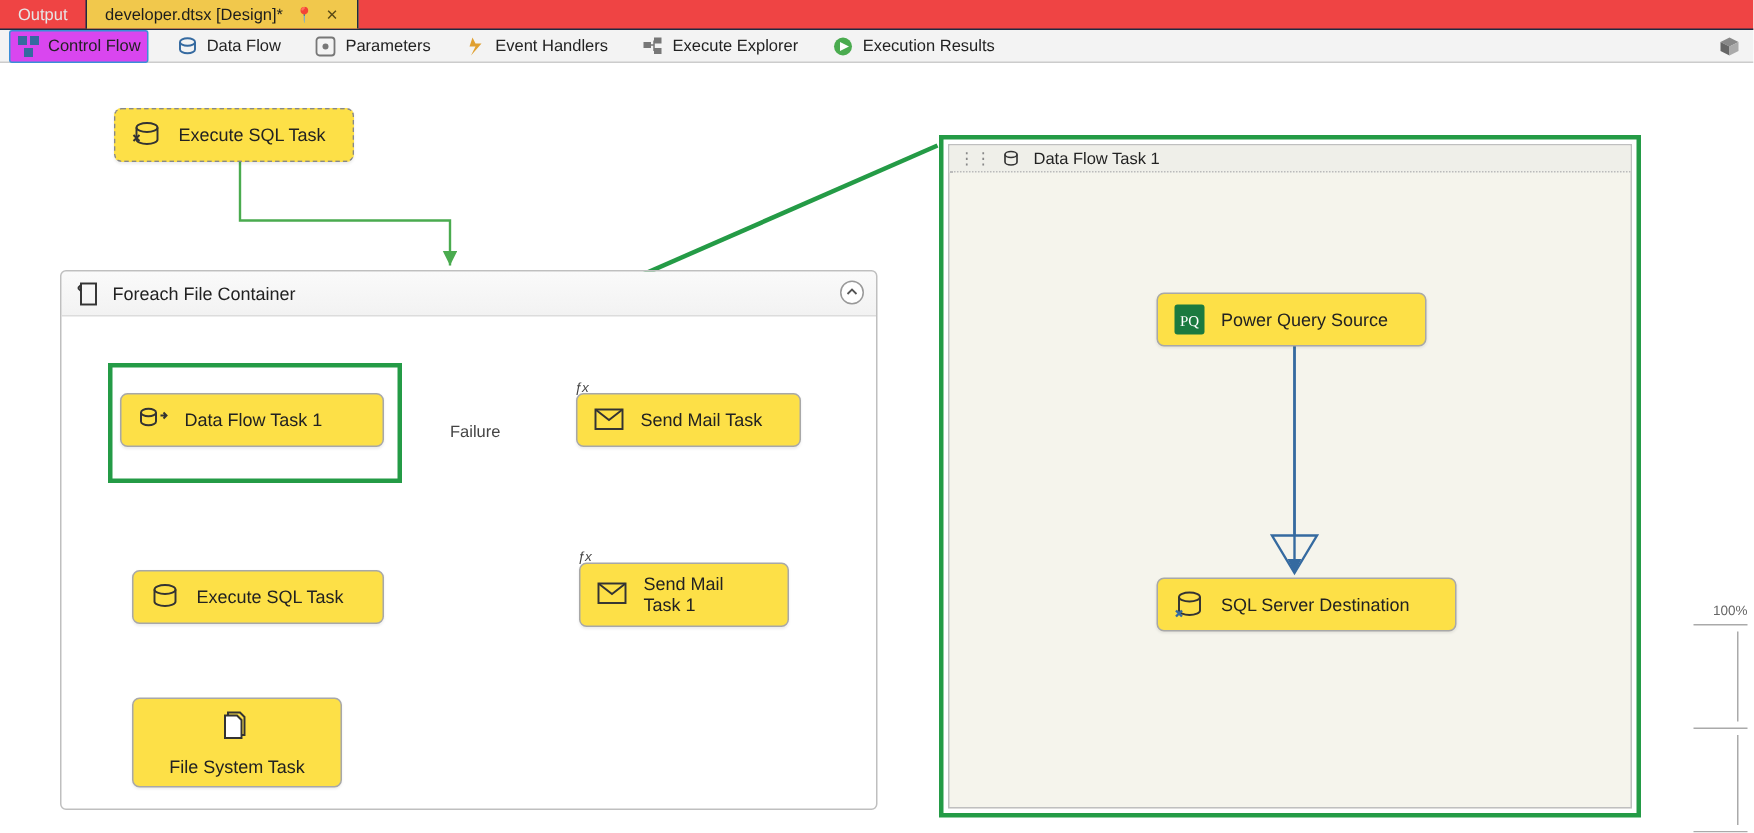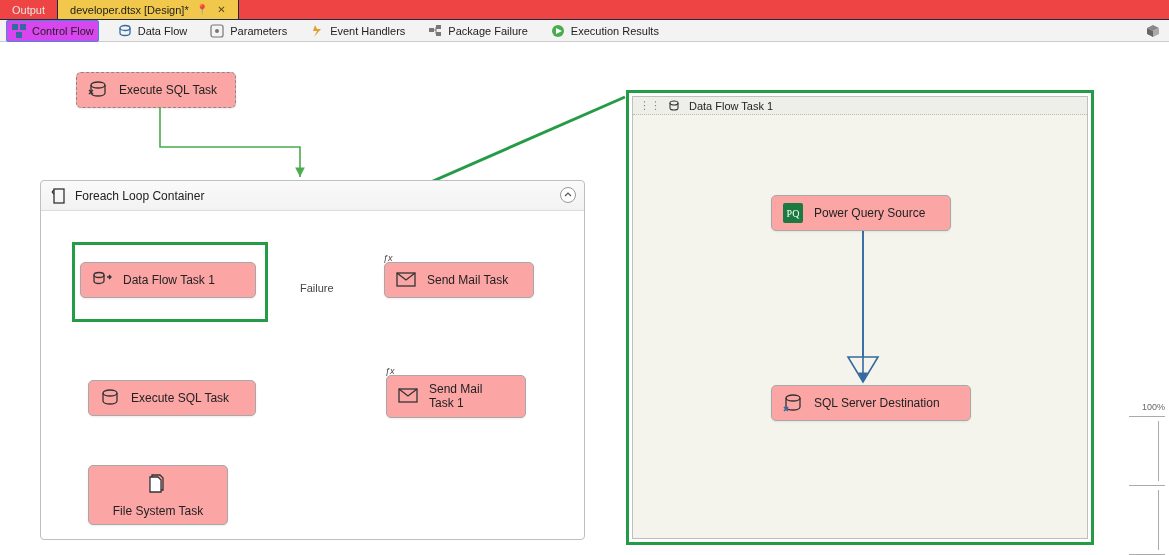--- a/index.html
+++ b/index.html
@@ -64,21 +64,21 @@
   .canvas {
     position: absolute;
     left: 0;
     top: 42px;
     right: 0;
     bottom: 0;
     background: #fff;
   }
   .task-box {
     position: absolute;
-    background: #fca5a5;
+    background: #fde047;
     border: 1px solid #a8a8a8;
     border-radius: 5px;
     display: flex;
     align-items: center;
     padding: 6px 10px;
     gap: 10px;
     min-width: 140px;
     font-size: 12px;
     box-shadow: 0 1px 2px rgba(0,0,0,0.08);
   }
@@ -219,21 +219,21 @@
   </div>
   <div class="tb-item">
     <span class="icon icon-small">
       <svg width="14" height="14">
           <rect x="1" y="4" width="5" height="4" fill="#777"></rect>
           <rect x="8" y="1" width="5" height="4" fill="#777"></rect>
           <rect x="8" y="8" width="5" height="4" fill="#777"></rect>
           <path d="M6 6 H8 M8 3 V10" stroke="#777" stroke-width="1"></path>
         </svg>
     </span>
-    <span>Package Failure</span>
+    <span>Execute Explorer</span>
   </div>
   <div class="tb-item">
     <span class="icon icon-small">
       <svg width="14" height="14">
           <circle cx="7" cy="7" r="6" fill="#4aab4f"></circle>
           <path d="M5 4 L11 7 L5 10 Z" fill="#fff"></path>
         </svg>
     </span>
     <span>Execution Results</span>
   </div>
@@ -286,21 +286,21 @@
   </div>
 
   <div class="container-box" style="left:40px; top:138px; width:545px; height:360px;">
     <div class="container-header">
       <span class="icon icon-small">
         <svg width="18" height="18">
             <rect x="3" y="2" width="10" height="14" fill="none" stroke="#333" stroke-width="1.3"></rect>
             <path d="M1 5 L3 3 M1 5 L3 7" stroke="#333" stroke-width="1.2"></path>
           </svg>
       </span>
-      <span>Foreach Loop Container</span>
+      <span>Foreach File Container</span>
     </div>
     <div class="collapse-btn">
       <svg width="8" height="8">
           <path d="M1 5 L4 2 L7 5" stroke="#555" stroke-width="1.2" fill="none"></path>
         </svg>
     </div>
   </div>
 
   <div class="task-box" style="left:80px; top:220px; width:176px;">
     <span class="icon">

